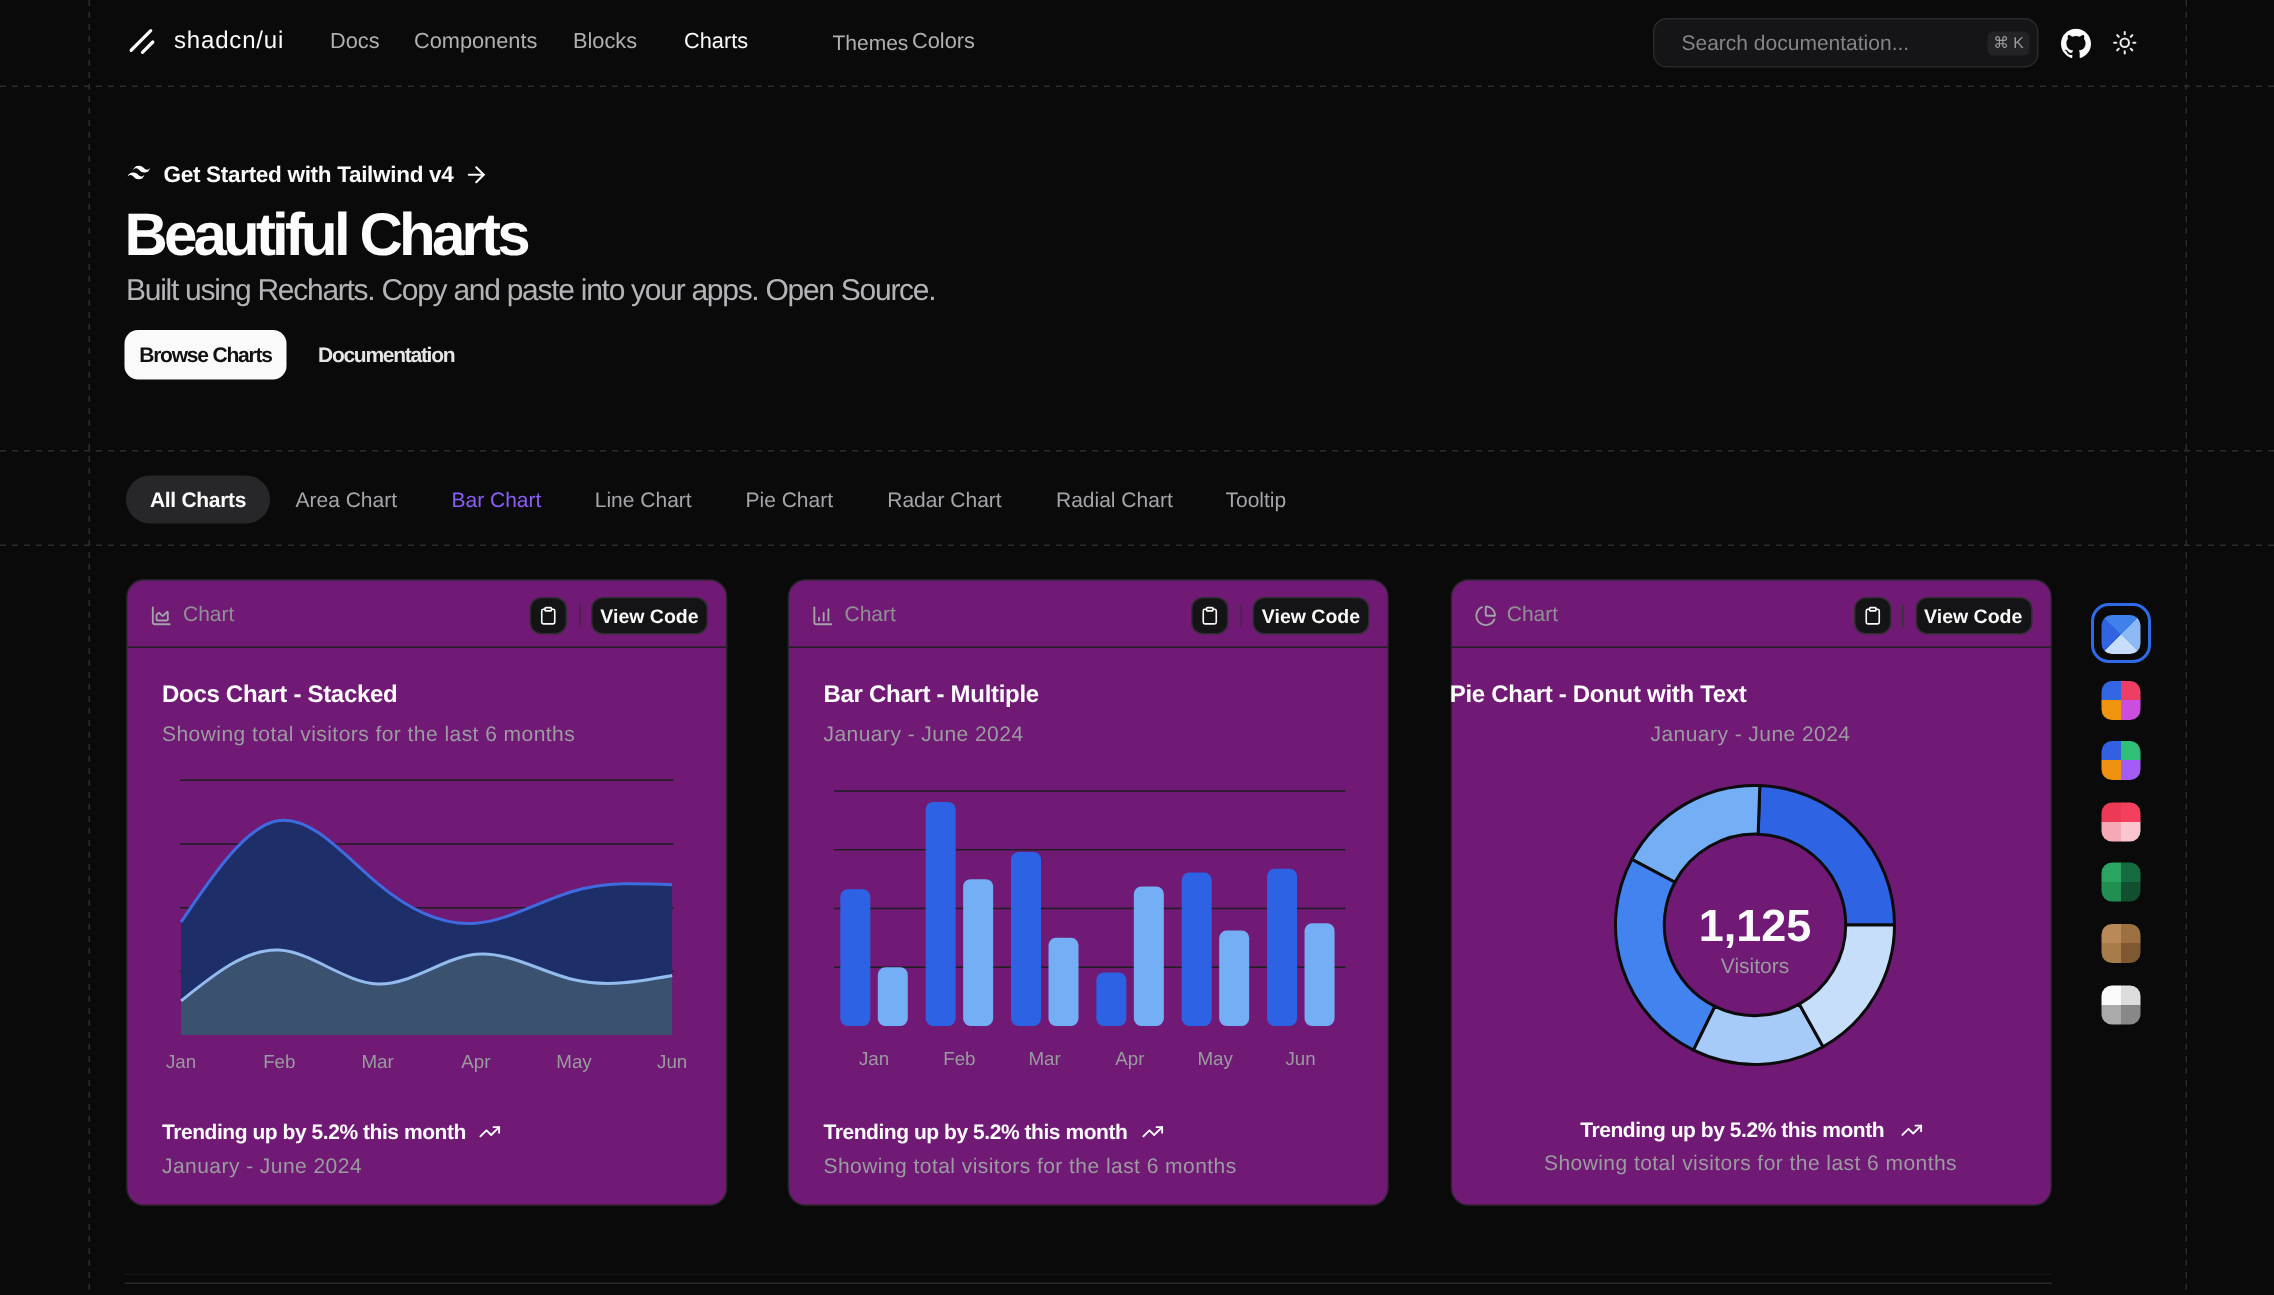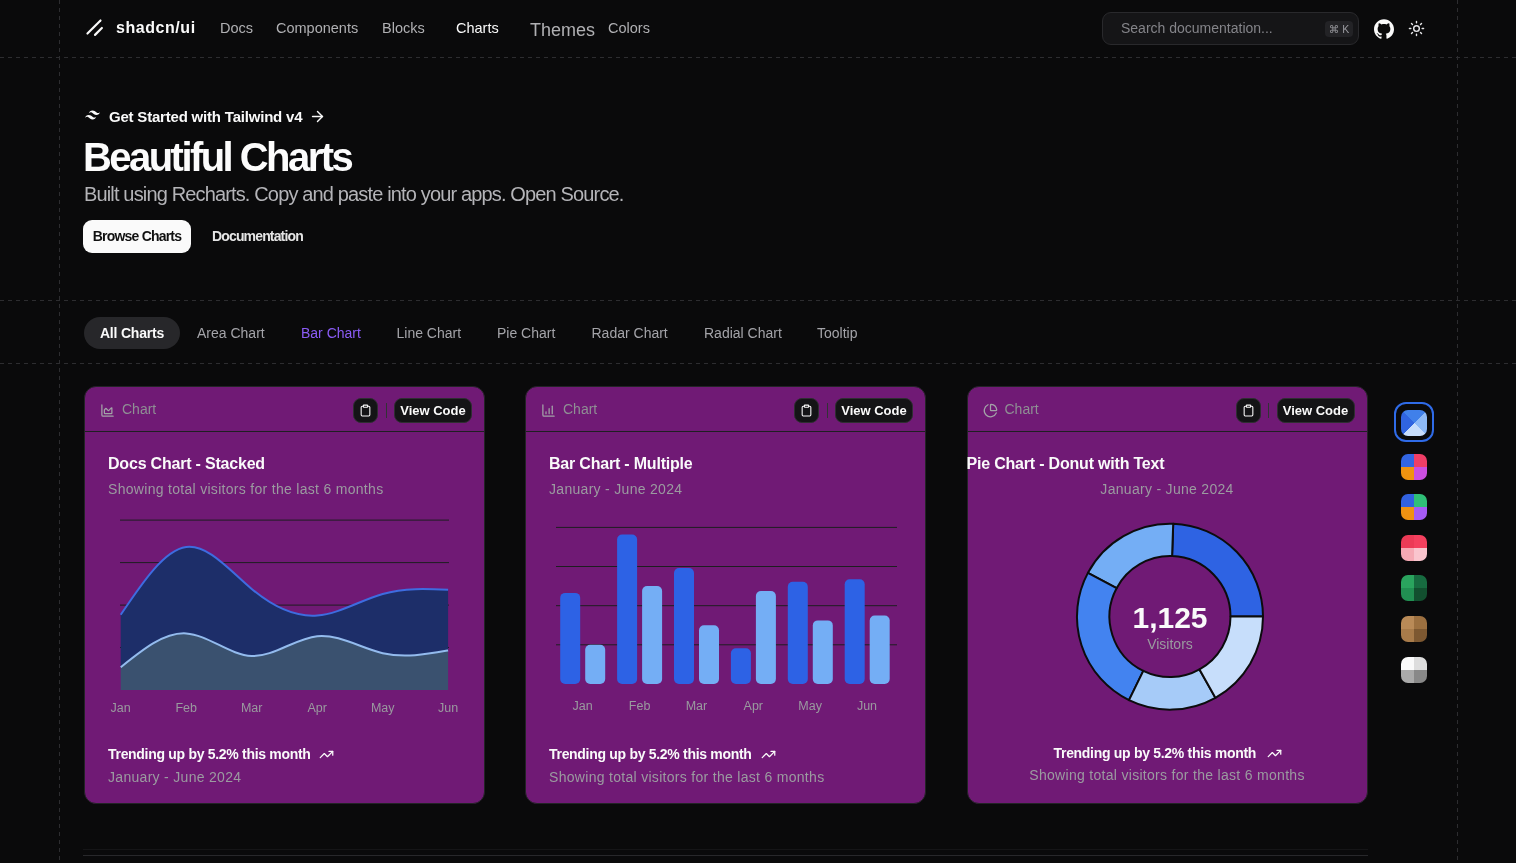--- a/index.html
+++ b/index.html
@@ -30,26 +30,26 @@
 <div class="abs vdash" style="left:59px"></div>
 <div class="abs vdash" style="left:1457px"></div>
 <div class="abs hdash" style="top:57px"></div>
 <div class="abs hdash" style="top:300px"></div>
 <div class="abs hdash" style="top:363px"></div>
 
 <svg class="abs" style="left:84px;top:17px" width="22" height="22" viewBox="0 0 256 256" fill="none" stroke="#fafafa" stroke-width="25" stroke-linecap="round">
   <line x1="208" y1="128" x2="128" y2="208"></line>
       <line x1="192" y1="40" x2="40" y2="192"></line>
 </svg>
-<div class="abs" style="left:116px;top:18.5px;font-size:16px;font-weight:700;color:#fafafa;letter-spacing:0.55px">shadcn/ui</div>
+<div class="abs" style="left:116px;top:18.5px;font-size:16px;font-weight:400;color:#fafafa;letter-spacing:0.55px">shadcn/ui</div>
 <div class="abs navlink" style="left:220px;top:19.5px;font-size:14.5px">Docs</div>
 <div class="abs navlink" style="left:276px;top:19.5px;font-size:14.5px">Components</div>
 <div class="abs navlink" style="left:382px;top:19.5px;font-size:14.5px">Blocks</div>
 <div class="abs navlink" style="left:456px;top:19.5px;font-size:14.5px;color:#fafafa">Charts</div>
-<div class="abs navlink" style="left:530px;top:19.5px;font-size:18px">Themes</div>
+<div class="abs navlink" style="left:555px;top:19.5px;font-size:14px">Themes</div>
 <div class="abs navlink" style="left:608px;top:19.5px;font-size:14.5px">Colors</div>
 
 <div class="abs" style="left:1102px;top:12px;width:257px;height:33px;background:#151517;border:1px solid #29292c;border-radius:9px"></div>
 <div class="abs" style="left:1121px;top:20px;font-size:14px;color:#848489">Search documentation...</div>
 <div class="abs" style="left:1325px;top:20.5px;width:28px;height:16px;background:#232326;border-radius:4px;text-align:center;font-size:10.5px;color:#9a9a9f;line-height:16px">⌘&nbsp;K</div>
 
 <svg class="abs" style="left:1374px;top:19px" width="20" height="20" viewBox="0 0 24 24" fill="#fafafa">
   <path d="M12 .297c-6.63 0-12 5.373-12 12 0 5.303 3.438 9.8 8.205 11.385.6.113.82-.258.82-.577 0-.285-.01-1.04-.015-2.04-3.338.724-4.042-1.61-4.042-1.61C4.422 18.07 3.633 17.7 3.633 17.7c-1.087-.744.084-.729.084-.729 1.205.084 1.838 1.236 1.838 1.236 1.07 1.835 2.809 1.305 3.495.998.108-.776.417-1.305.76-1.605-2.665-.3-5.466-1.332-5.466-5.93 0-1.31.465-2.38 1.235-3.22-.135-.303-.54-1.523.105-3.176 0 0 1.005-.322 3.3 1.23.96-.267 1.98-.399 3-.405 1.02.006 2.04.138 3 .405 2.28-1.552 3.285-1.23 3.285-1.23.645 1.653.24 2.873.12 3.176.765.84 1.23 1.91 1.23 3.22 0 4.61-2.805 5.625-5.475 5.92.42.36.81 1.096.81 2.22 0 1.606-.015 2.896-.015 3.286 0 .315.21.69.825.57C20.565 22.092 24 17.592 24 12.297c0-6.627-5.373-12-12-12"></path>
 </svg>
 <svg class="abs" style="left:1408px;top:20px" width="17" height="17" viewBox="0 0 24 24" fill="none" stroke="#e6e6e9" stroke-width="2" stroke-linecap="round">

